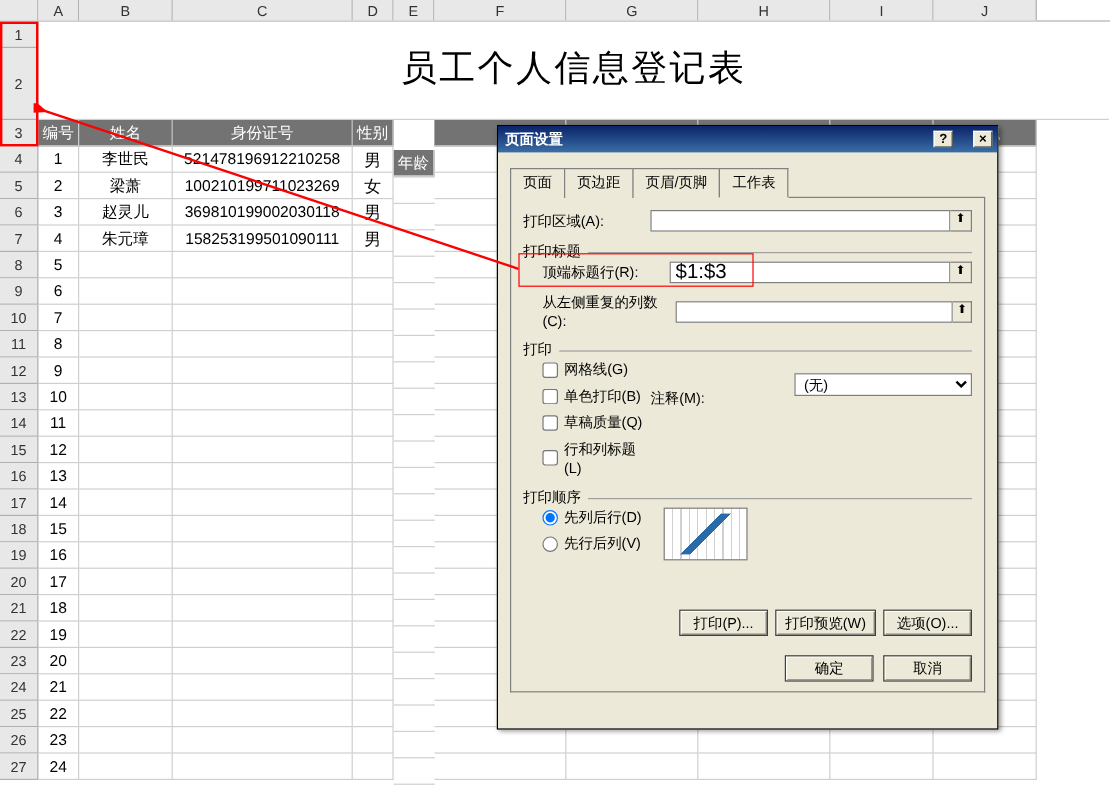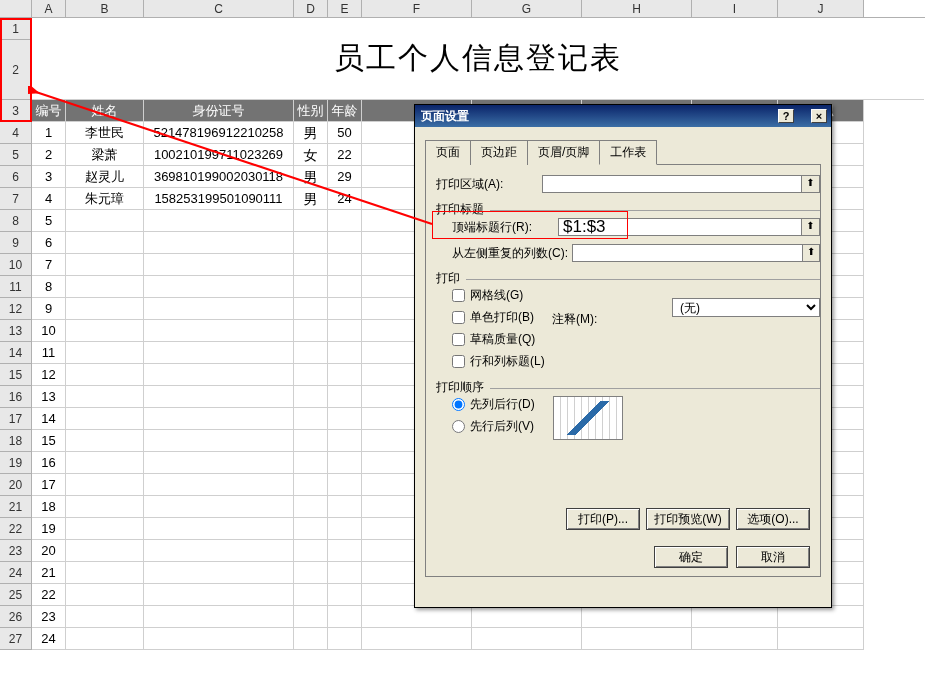--- a/index.html
+++ b/index.html
@@ -79,21 +79,21 @@
   text-align: center;
   line-height: 22px;
   font-size: 13px;
   overflow: hidden;
   white-space: nowrap;
 }
 .c-A { width: 34px; }
 .c-B { width: 78px; }
 .c-C { width: 150px; }
 .c-D { width: 34px; font-size:14px;}
-.c-E { width: 34px; }
+.c-E { width: 34px; margin-top: 25px; }
 .c-F { width: 110px; }
 .c-G { width: 110px; }
 .c-H { width: 110px; }
 .c-I { width: 86px; }
 .c-J { width: 86px; }
 
 .title-row .cell.title {
   width: 892px;
   font-family: SimSun, serif;
   font-size: 30px;
@@ -196,21 +196,21 @@
 .tab.active {
   background: #ece9d8;
   border-bottom: 1px solid #ece9d8;
   top: 1px;
   z-index: 1;
 }
 .tab.inactive { background: #ece9d8; }
 .tab-panel {
   border: 1px solid #808080;
   border-top: none;
-  padding: 10px 0 14px 10px;
+  padding: 10px 10px 14px 10px;
   height: 412px;
   position: relative;
 }
 .field-row {
   display: flex;
   align-items: center;
   margin-bottom: 8px;
 }
 .field-label {
   width: 106px;

